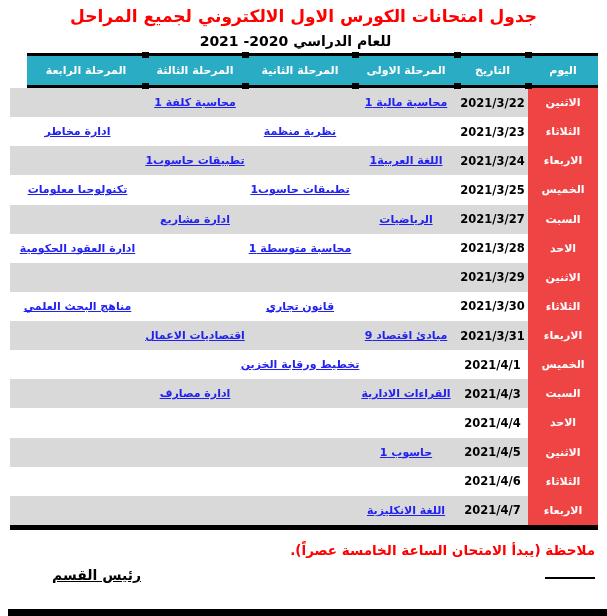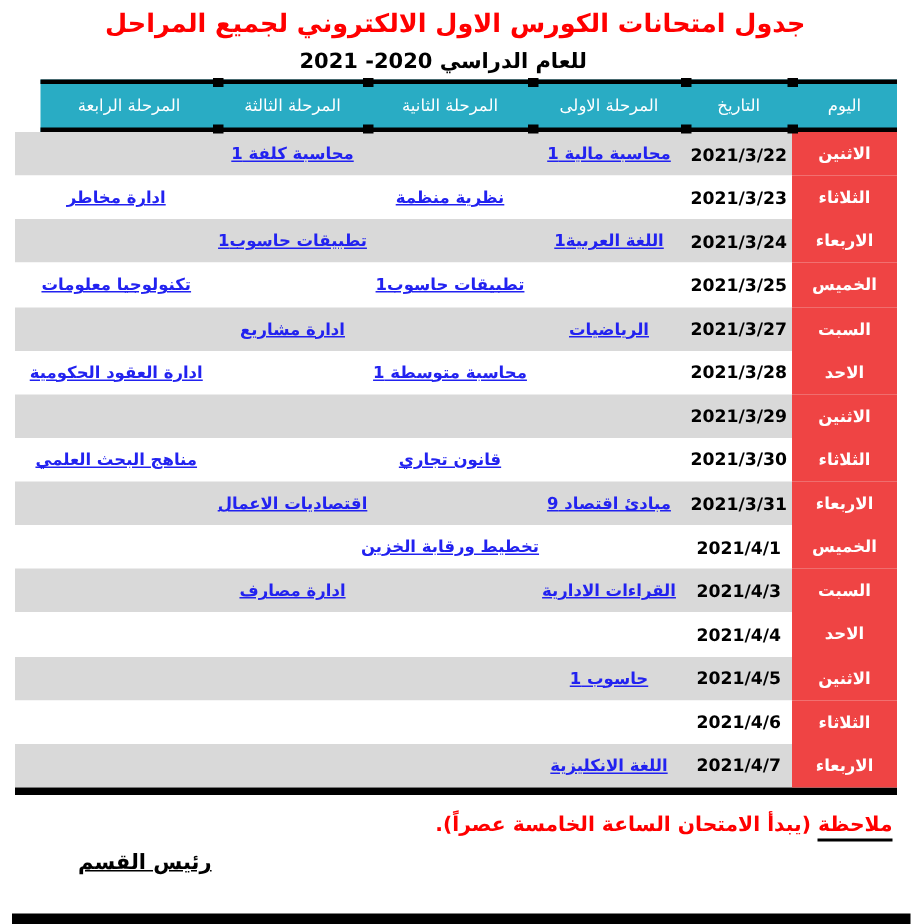--- a/index.html
+++ b/index.html
@@ -17,21 +17,21 @@
     color:#000;font-weight:bold;font-size:14px;
   }
   .sched{position:absolute;top:53px;left:10px;width:588px;}
   .thead{
     position:relative;display:flex;direction:rtl;margin-left:17px;
     background:#29ACC4;border-top:3px solid #000;border-bottom:3px solid #000;
     height:29px;
   }
   .thead .hcell{
     display:flex;align-items:center;justify-content:center;
-    color:#fff;font-weight:normal;font-size:11px;white-space:nowrap;
+    color:#fff;font-weight:bold;font-size:11px;white-space:nowrap;
   }
   .tick{position:absolute;width:7px;height:6px;background:#000;}
   .tick.top{top:-4px;}
   .tick.bot{bottom:-4px;}
   .tbody{direction:rtl;}
   .trow{display:flex;direction:rtl;height:29.13px;}
   .trow.gray{background:#D9D9D9;}
   .trow.white{background:#fff;}
   .tcell{
     display:flex;align-items:center;justify-content:center;
@@ -48,21 +48,21 @@
   .cell-date{color:#000;font-size:11.5px;direction:ltr;}
   .subj{
     color:#2222F0;text-decoration:underline;font-weight:bold;font-size:11px;
     cursor:pointer;white-space:nowrap;
   }
   .table-bottom-bar{height:5px;background:#000;}
   .note-line{
     position:absolute;top:542px;right:12px;text-align:right;
     color:#FF0000;font-weight:bold;font-size:13.5px;direction:rtl;
   }
-  .note-label{border-bottom:2px solid #000;padding-bottom:1px;}
+  .note-label{border-bottom:2px solid #000;padding-bottom:19px;}
   .sig-title{
     position:absolute;top:567px;left:52px;
     color:#000;font-weight:bold;font-size:14px;text-decoration:underline;
   }
   .sig-name{
     position:absolute;top:589px;left:27px;
     color:#000;font-weight:bold;font-size:14px;
   }
   .page-bottom-rule{
     position:absolute;top:609px;left:8px;right:0;height:7px;background:#000;

